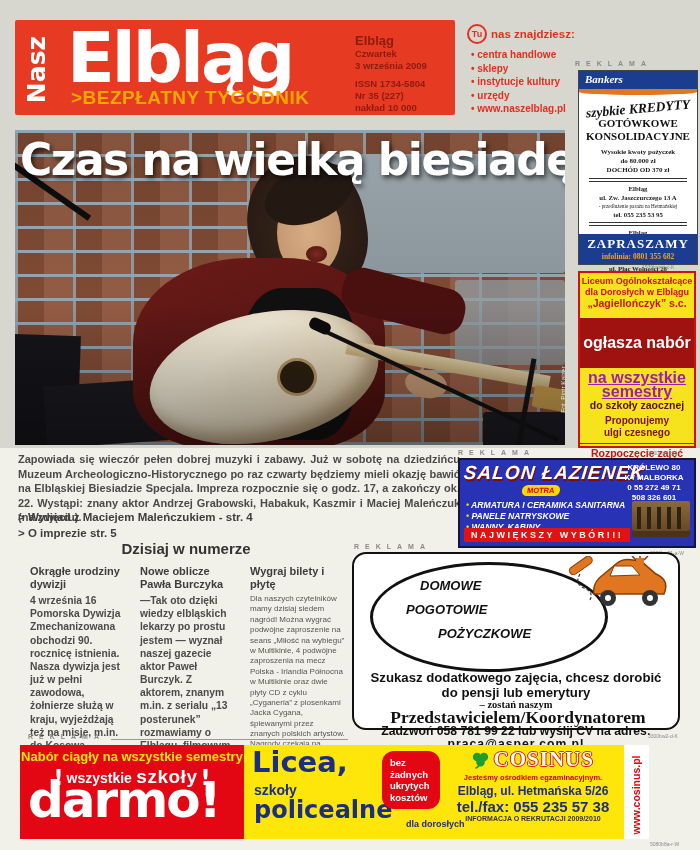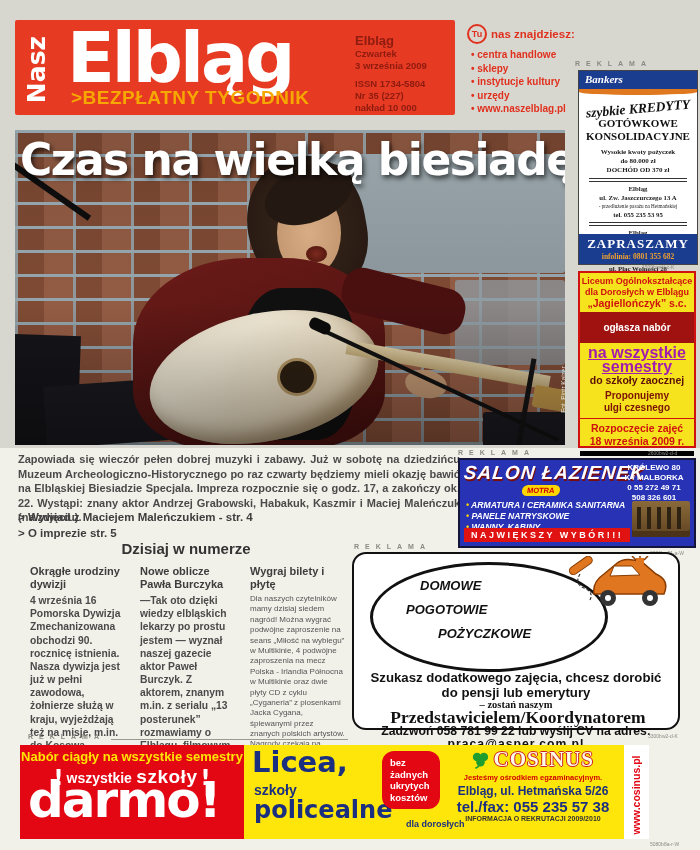--- a/index.html
+++ b/index.html
@@ -46,21 +46,21 @@
   .bk-tiny{font-size:5.2px;font-weight:normal;}
   .bk-foot{position:absolute;left:0;right:0;bottom:0;background:#1b3d8f;padding:2px 0 3px;}
   .bk-foot .z{color:#fff;font-weight:bold;font-size:13px;letter-spacing:1px;}
   .bk-foot .i{color:#f0a030;font-size:7.5px;font-weight:bold;}
 
   
   .school{left:578px;top:271px;width:118px;height:177px;background:#f6e31e;border:2px solid #cf1210;
           box-sizing:border-box;text-align:center;}
   .sc-name{font-weight:bold;color:#cf1210;font-size:9px;line-height:11px;padding-top:3px;}
   .sc-name .n3{font-size:10.5px;}
-  .sc-bar{background:#a01210;color:#fff;font-weight:bold;font-size:10px;margin-top:3px;padding:10px 0;}
+  .sc-bar{background:#a01210;color:#fff;font-weight:bold;font-size:16px;margin-top:9px;padding:16px 0;}
   .sc-offer{border-bottom:1px solid #cf1210;padding:3px 0 4px;}
   .sc-o1{color:#a21caf;font-weight:bold;font-size:16px;text-decoration:underline;line-height:14px;}
   .sc-o3{color:#5a1008;font-weight:bold;font-size:10.5px;line-height:13px;}
   .sc-o4{color:#7a1208;font-weight:bold;font-size:10px;line-height:12px;margin-top:3px;}
   .sc-start{border-bottom:5px solid #000000;color:#cf1210;font-weight:bold;font-size:10.5px;
             line-height:13px;padding:3px 0;}
   .sc-contact{font-weight:bold;color:#1a1a1a;font-size:6.4px;line-height:8.2px;padding-top:3px;}
 
   
   .photo{left:15px;top:130px;width:550px;height:315px;overflow:hidden;background-color:#8f5138;

